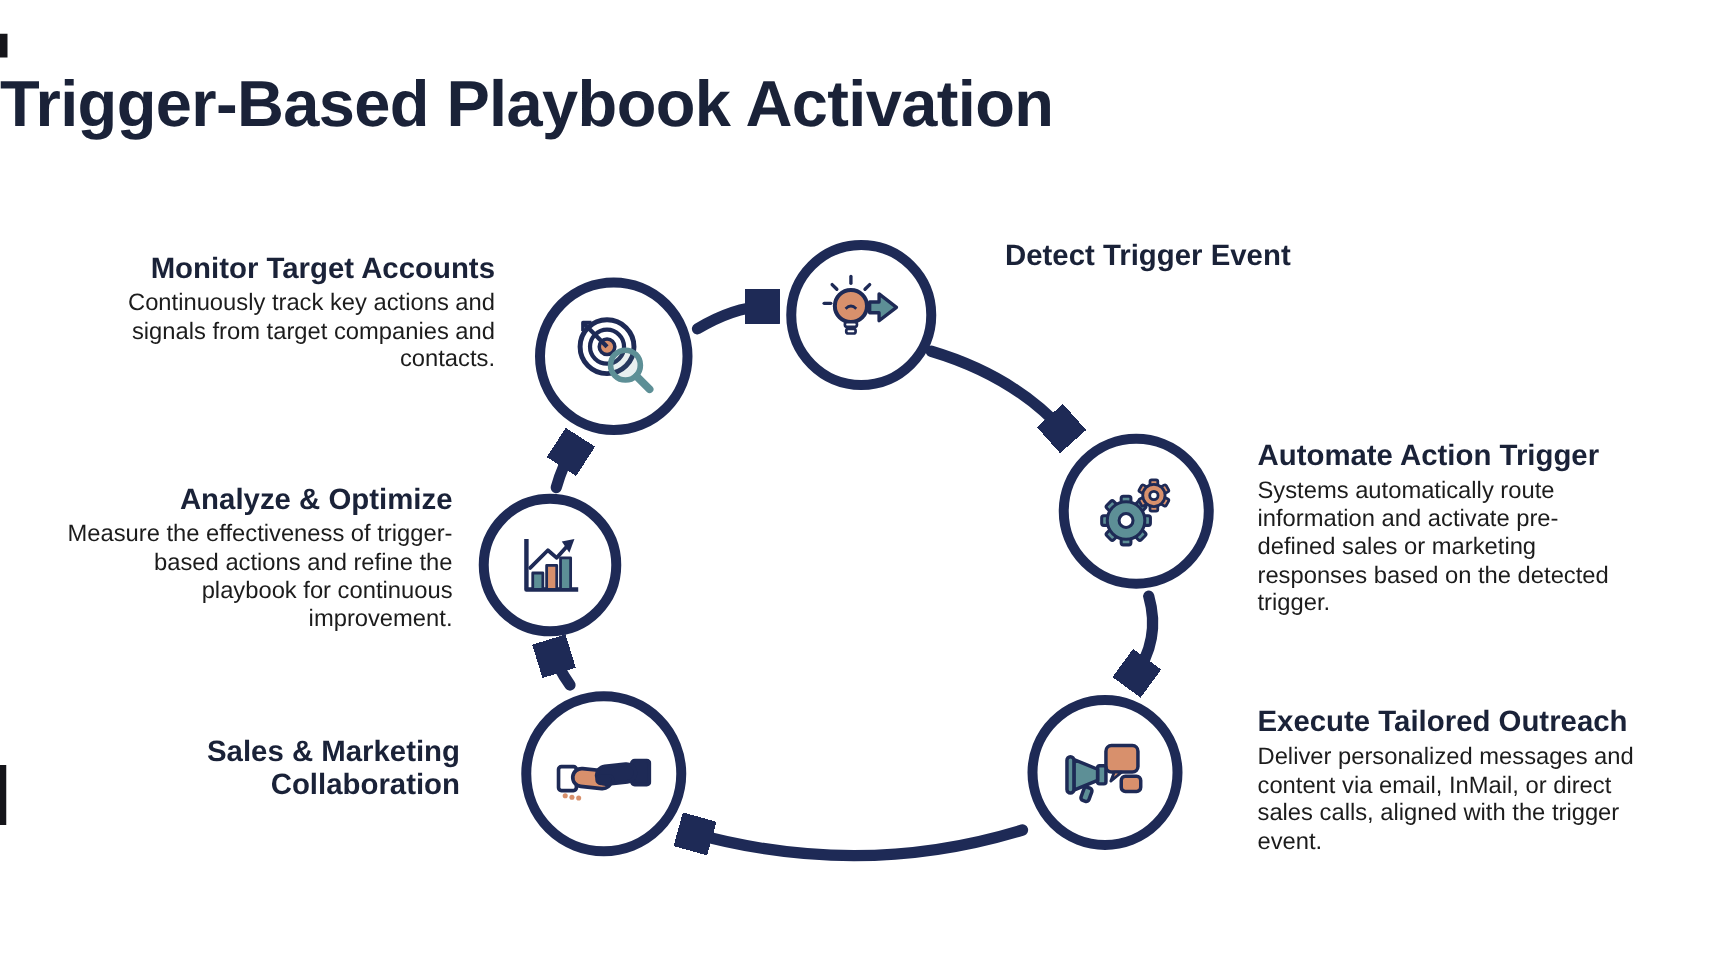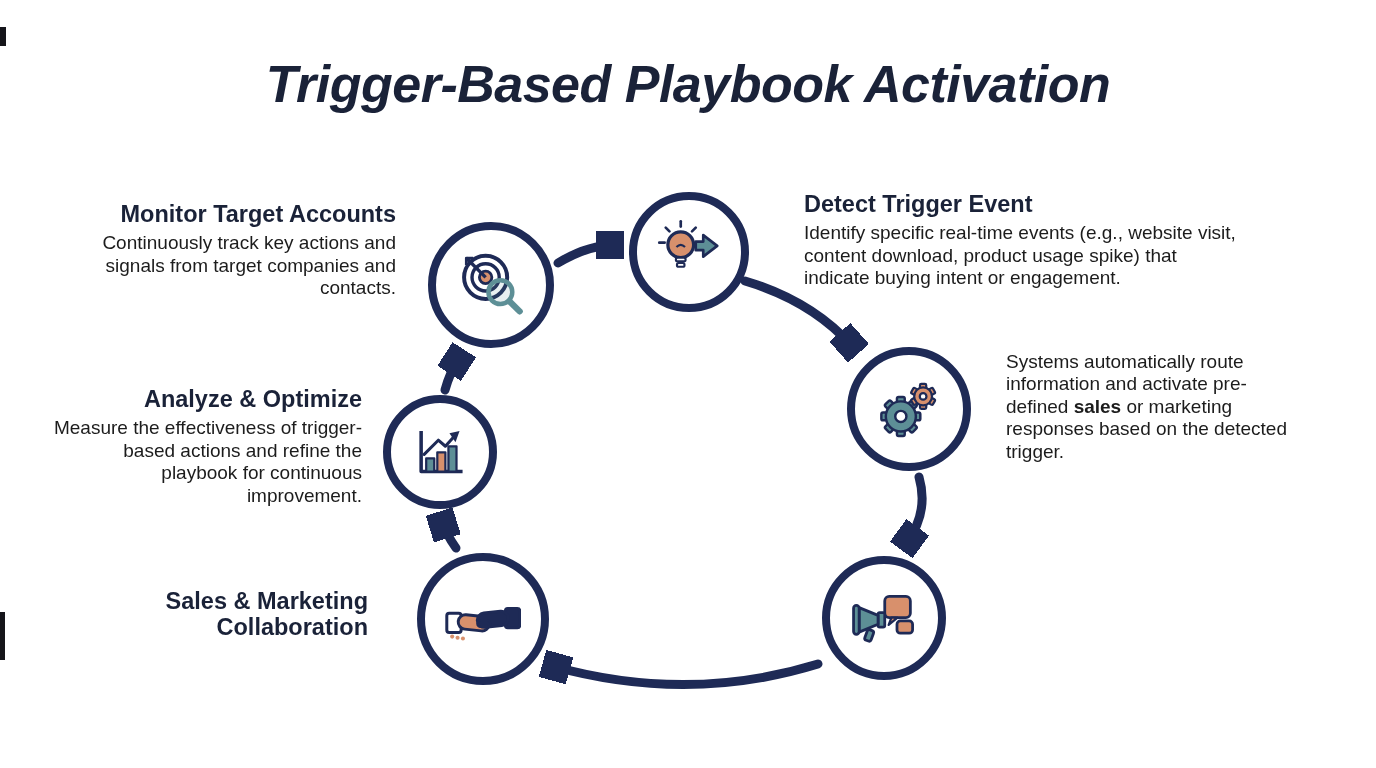--- a/index.html
+++ b/index.html
@@ -4,38 +4,38 @@
 <style>
   :root{
     --navy:#1e2a56; --salmon:#d8906c; --teal:#5d8f96;
     --heading:#1a2238; --body:#1c1c1c; --background:#ffffff;
   }
   *{box-sizing:border-box}
   html,body{margin:0;padding:0}
   body{background:var(--background); font-family:"Liberation Sans", sans-serif;}
   .canvas{position:relative;width:1376px;height:768px;overflow:hidden;background:var(--background);}
   .title{
-    position:absolute;left:0;right:0;top:54px;text-align:center;
-    font-size:52px;font-weight:800;color:var(--heading);letter-spacing:-0.5px;font-style:italic;
+    position:absolute;left:0;right:0;top:54px;
+    font-size:52px;font-weight:800;color:var(--heading);letter-spacing:-0.5px;
   }
   .arrows{position:absolute;left:0;top:0;width:1376px;height:768px;}
   .arrows path{fill:none;stroke:var(--navy);stroke-width:9;stroke-linecap:round;}
   .node{
     position:absolute;border:8px solid var(--navy);border-radius:50%;
     background:#fff;display:flex;align-items:center;justify-content:center;
   }
   .node svg{width:66%;height:66%;}
   .tb{position:absolute;}
   .tb h3{
     margin:0 0 5px 0;font-size:23.5px;line-height:1.12;font-weight:700;
     color:var(--heading);white-space:nowrap;
   }
   .tb.wrap-head h3{white-space:normal;}
   .tb p{margin:0;font-size:19px;line-height:1.18;color:var(--body);}
-  .tb p b{font-weight:700;}
+  .tb p b{font-weight:400;}
   .tb.right{text-align:right;}
   
   .f-wh{fill:#fff}.f-nv{fill:var(--navy)}.f-sl{fill:var(--salmon)}.f-tl{fill:var(--teal)}.f-no{fill:none}
   .s-nv{stroke:var(--navy)}.s-tl{stroke:var(--teal)}
   svg .s-nv, svg .s-tl{stroke-linejoin:round}
   .edge-artifact{position:absolute;background:#15151a;}
 </style>
 </head>
 <body>
 
@@ -188,21 +188,25 @@
     <h3>Analyze &amp; Optimize</h3>
     <p>Measure the effectiveness of trigger-based actions and refine the playbook for continuous improvement.</p>
   </div>
 
   <div class="tb right wrap-head" style="left:52px;top:544px;width:316px;margin-top:44px;">
     <h3>Sales &amp; Marketing Collaboration</h3>
   </div>
 
   <div class="tb" style="left:804px;top:191px;width:436px;">
     <h3>Detect Trigger Event</h3>
-    <p>Identify specific real-time events (e.g., website visit, content download, product usage spike) that indicate buying intent or engagement.</p>
   </div>
 
   <div class="tb" style="left:1006px;top:351px;width:300px;">
+    <h3>Automate Action Trigger</h3>
     <p>Systems automatically route information and activate pre-defined <b>sales</b> or marketing responses based on the detected trigger.</p>
   </div>
 
+  <div class="tb" style="left:1006px;top:564px;width:312px;">
+    <h3>Execute Tailored Outreach</h3>
+    <p>Deliver personalized messages and content via email, <b>InMail</b>, or <b>direct sales calls,</b> aligned with the trigger event.</p>
+  </div>
 
 </div>
 
 </body></html>

